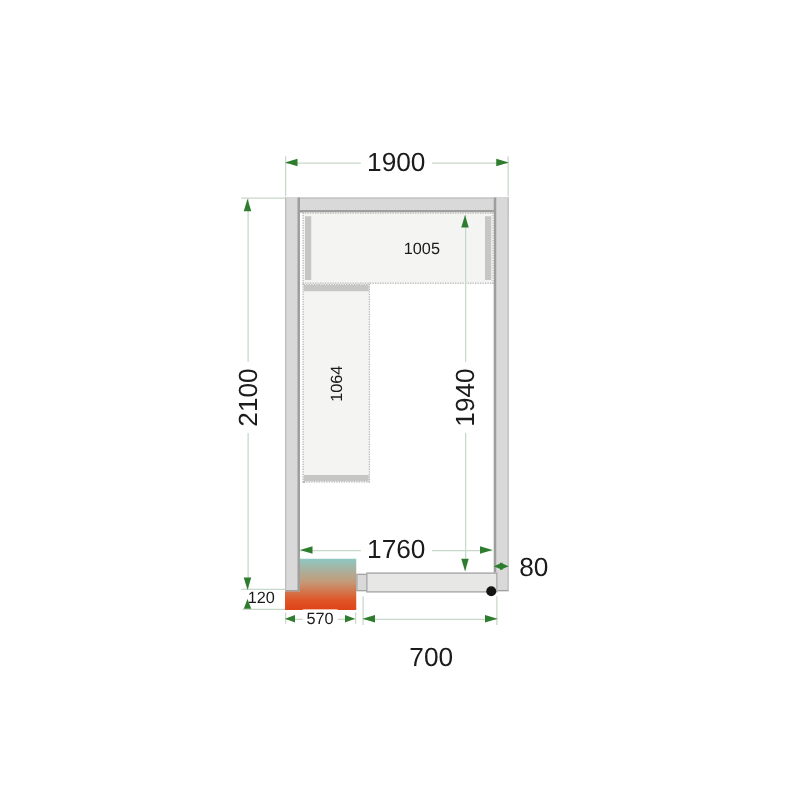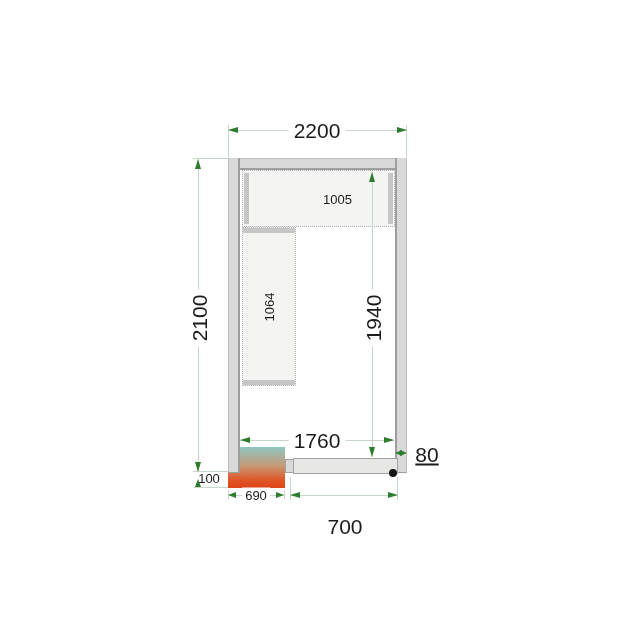--- a/index.html
+++ b/index.html
@@ -76,21 +76,21 @@
 
   <div class="abs door"></div>
   <div class="abs dot"></div>
 
   <div>
     <div class="abs dl" style="left:228px;top:125px;width:1px;height:32px;"></div>
     <div class="abs dl" style="left:406px;top:125px;width:1px;height:32px;"></div>
     <div class="abs dl" style="left:228px;top:130px;width:179px;height:1px;"></div>
     <div class="abs arr a-left" style="left:228px;top:127px;"></div>
     <div class="abs arr a-right" style="left:397px;top:127px;"></div>
-    <span class="lbl" style="left:317px;top:130px;">2200</span>
+    <span class="lbl" style="left:317px;top:130px;">1900</span>
   </div>
 
   <div>
     <div class="abs dl" style="left:193px;top:158px;width:35px;height:1px;"></div>
     <div class="abs dl" style="left:193px;top:471px;width:35px;height:1px;"></div>
     <div class="abs dl" style="left:198px;top:159px;width:1px;height:313px;"></div>
     <div class="abs arr a-up" style="left:195px;top:159px;"></div>
     <div class="abs arr a-down" style="left:195px;top:462px;"></div>
     <span class="lbl rot" style="left:199px;top:318px;">2100</span>
   </div>
@@ -117,28 +117,28 @@
     <div class="abs arr a-right" style="left:388px;top:492px;"></div>
     <span class="lbl" style="left:345px;top:495px;margin-top:31px;">700</span>
   </div>
 
   <div>
     <div class="abs dl" style="left:228px;top:490px;width:1px;height:9px;"></div>
     <div class="abs dl" style="left:284px;top:490px;width:1px;height:9px;"></div>
     <div class="abs dl" style="left:228px;top:495px;width:56px;height:1px;"></div>
     <div class="abs arr a-left sm" style="left:228px;top:492px;"></div>
     <div class="abs arr a-right sm" style="left:276px;top:492px;"></div>
-    <span class="lbl-sm" style="left:256px;top:495px;">690</span>
+    <span class="lbl-sm" style="left:256px;top:495px;">570</span>
   </div>
 
   <div>
     <div class="abs dl" style="left:194px;top:487px;width:34px;height:1px;"></div>
     <div class="abs arr a-up sm" style="left:195px;top:479px;"></div>
-    <span class="lbl-sm plain" style="left:209px;top:478px;">100</span>
+    <span class="lbl-sm plain" style="left:209px;top:478px;">120</span>
   </div>
 
   <div>
     <div class="abs arr a-left sm" style="left:395px;top:450px;border-right-width:7px;"></div>
     <div class="abs arr a-right sm" style="left:400px;top:450px;border-left-width:7px;"></div>
-    <span class="lbl" style="left:427px;top:454px;background:transparent;text-decoration:underline;">80</span>
+    <span class="lbl" style="left:427px;top:454px;background:transparent;">80</span>
   </div>
 
 </div>
 
 </body></html>

